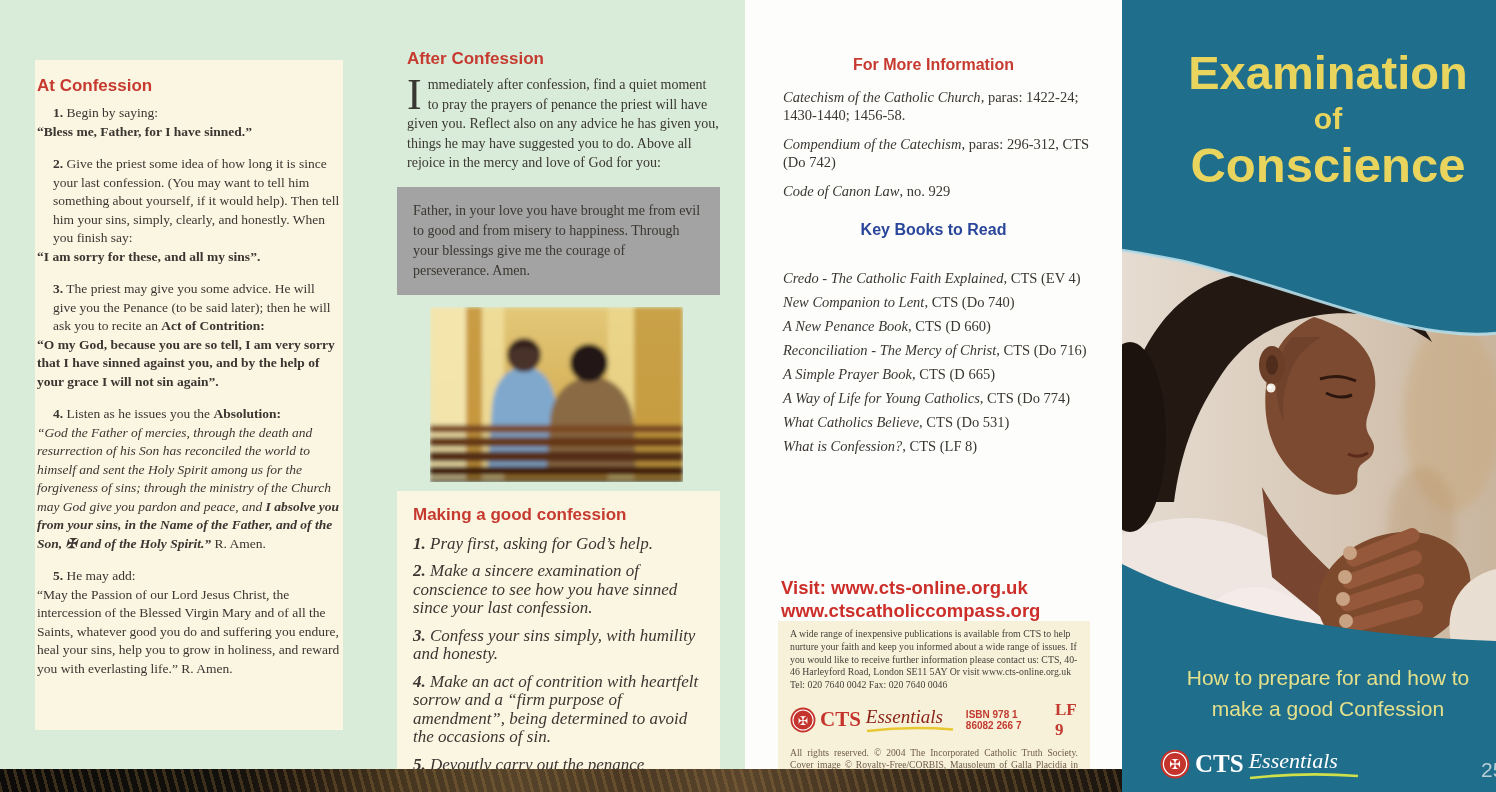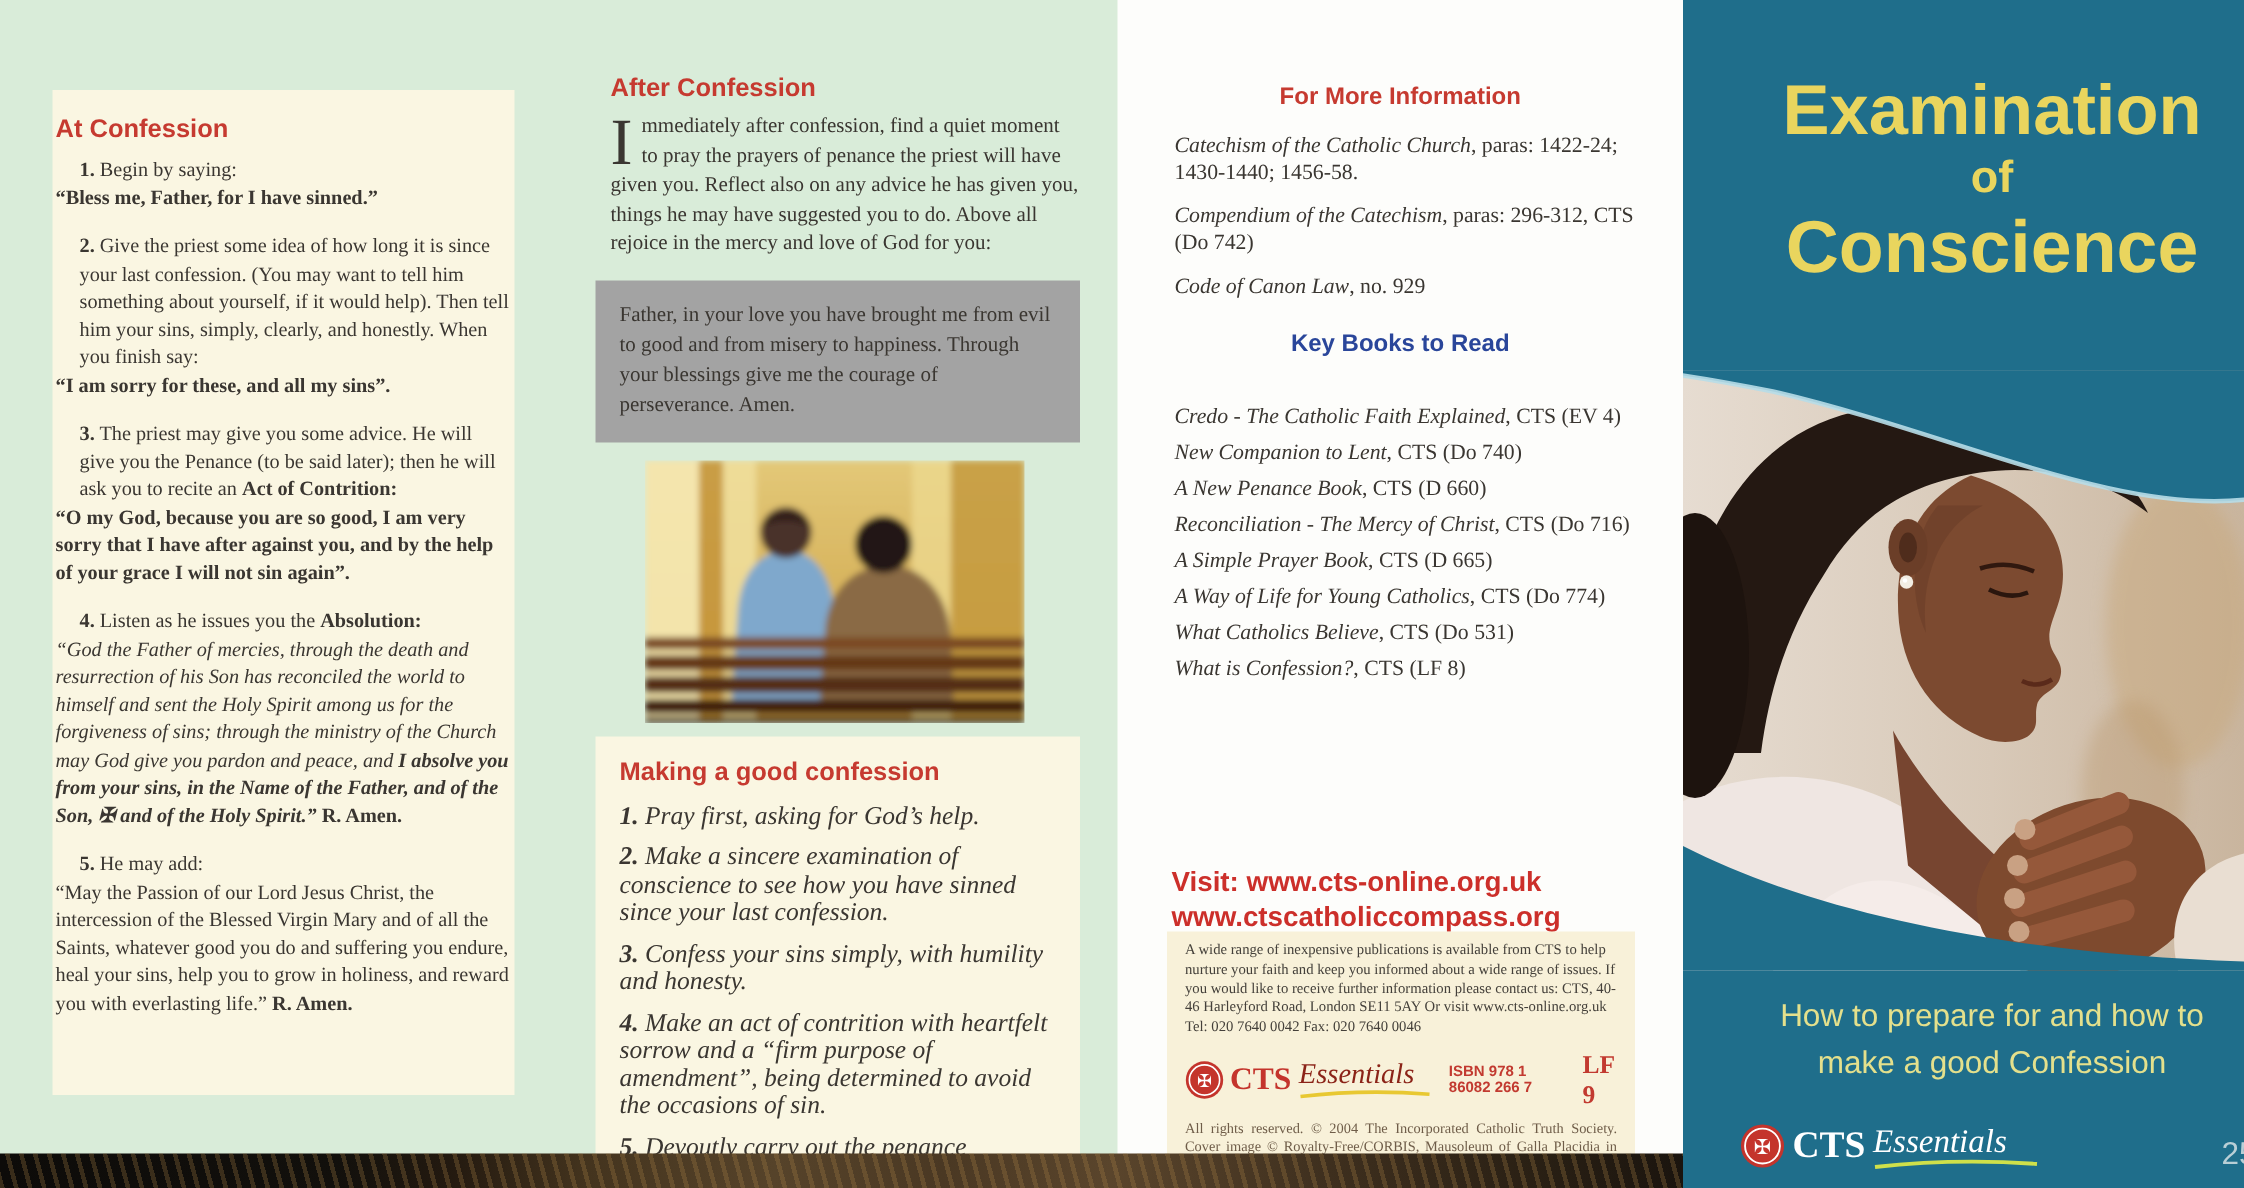--- a/index.html
+++ b/index.html
@@ -12,21 +12,21 @@
   .red-head{font-family:"Liberation Sans",sans-serif;font-weight:bold;color:#c63a30;
             font-size:17px;margin:0 0 8px 0;}
   .item{margin:14px 0 0 16px;font-size:13.5px;line-height:18.5px;}
   .item:first-of-type{margin-top:4px;}
   .num{font-weight:bold;}
   .quote{margin:0;font-weight:bold;font-size:13.5px;line-height:18.5px;}
   .term{font-weight:bold;}
   .iquote{margin:0;font-size:13.5px;line-height:18.5px;}
   .iquote i{font-style:italic;}
   .iquote .bi{font-weight:bold;font-style:italic;}
-  .iquote .resp{font-weight:bold;}
+  .iquote .resp{font-weight:normal;}
 
   
   .mid-col{position:absolute;left:397px;top:0;width:323px;height:792px;}
   .mid-col .red-head{margin:49px 0 6px 10px;}
   .mid-para{margin:0 0 0 10px;font-size:14px;line-height:19.5px;width:312px;}
   .dropcap{float:left;font-size:44px;line-height:34px;padding:3px 6px 0 0;}
   .prayer-box{margin-top:14px;width:323px;box-sizing:border-box;background:#a3a3a3;
               padding:14px 16px;font-size:14px;line-height:20px;}
   .pews-photo{display:block;margin:12px 0 0 33px;}
   .making-box{margin-top:9px;width:323px;box-sizing:border-box;background:#faf6e2;
@@ -105,21 +105,21 @@
     <p class="item">
       <span class="num">2.</span>
       <span>Give the priest some idea of how long it is since your last confession. (You may want to tell him something about yourself, if it would help). Then tell him your sins, simply, clearly, and honestly. When you finish say:</span>
     </p>
     <p class="quote">“I am sorry for these, and all my sins”.</p>
 
     <p class="item">
       <span class="num">3.</span>
       <span>The priest may give you some advice. He will give you the Penance (to be said later); then he will ask you to recite an </span><span class="term">Act of Contrition:</span>
     </p>
-    <p class="quote">“O my God, because you are so good, I am very sorry that I have after against you, and by the help of your grace I will not sin again”.</p>
+    <p class="quote">“O my God, because you are so tell, I am very sorry that I have sinned against you, and by the help of your grace I will not sin again”.</p>
 
     <p class="item">
       <span class="num">4.</span>
       <span>Listen as he issues you the </span><span class="term">Absolution:</span>
     </p>
     <p class="iquote">
       <i>“God the Father of mercies, through the death and resurrection of his Son has reconciled the world to himself and sent the Holy Spirit among us for the forgiveness of sins; through the ministry of the Church may God give you pardon and peace, and </i><span class="bi">I absolve you from your sins, in the Name of the Father, and of the Son, ✠ and of the Holy Spirit.” </span><span class="resp">R. Amen.</span>
     </p>
 
     <p class="item">

